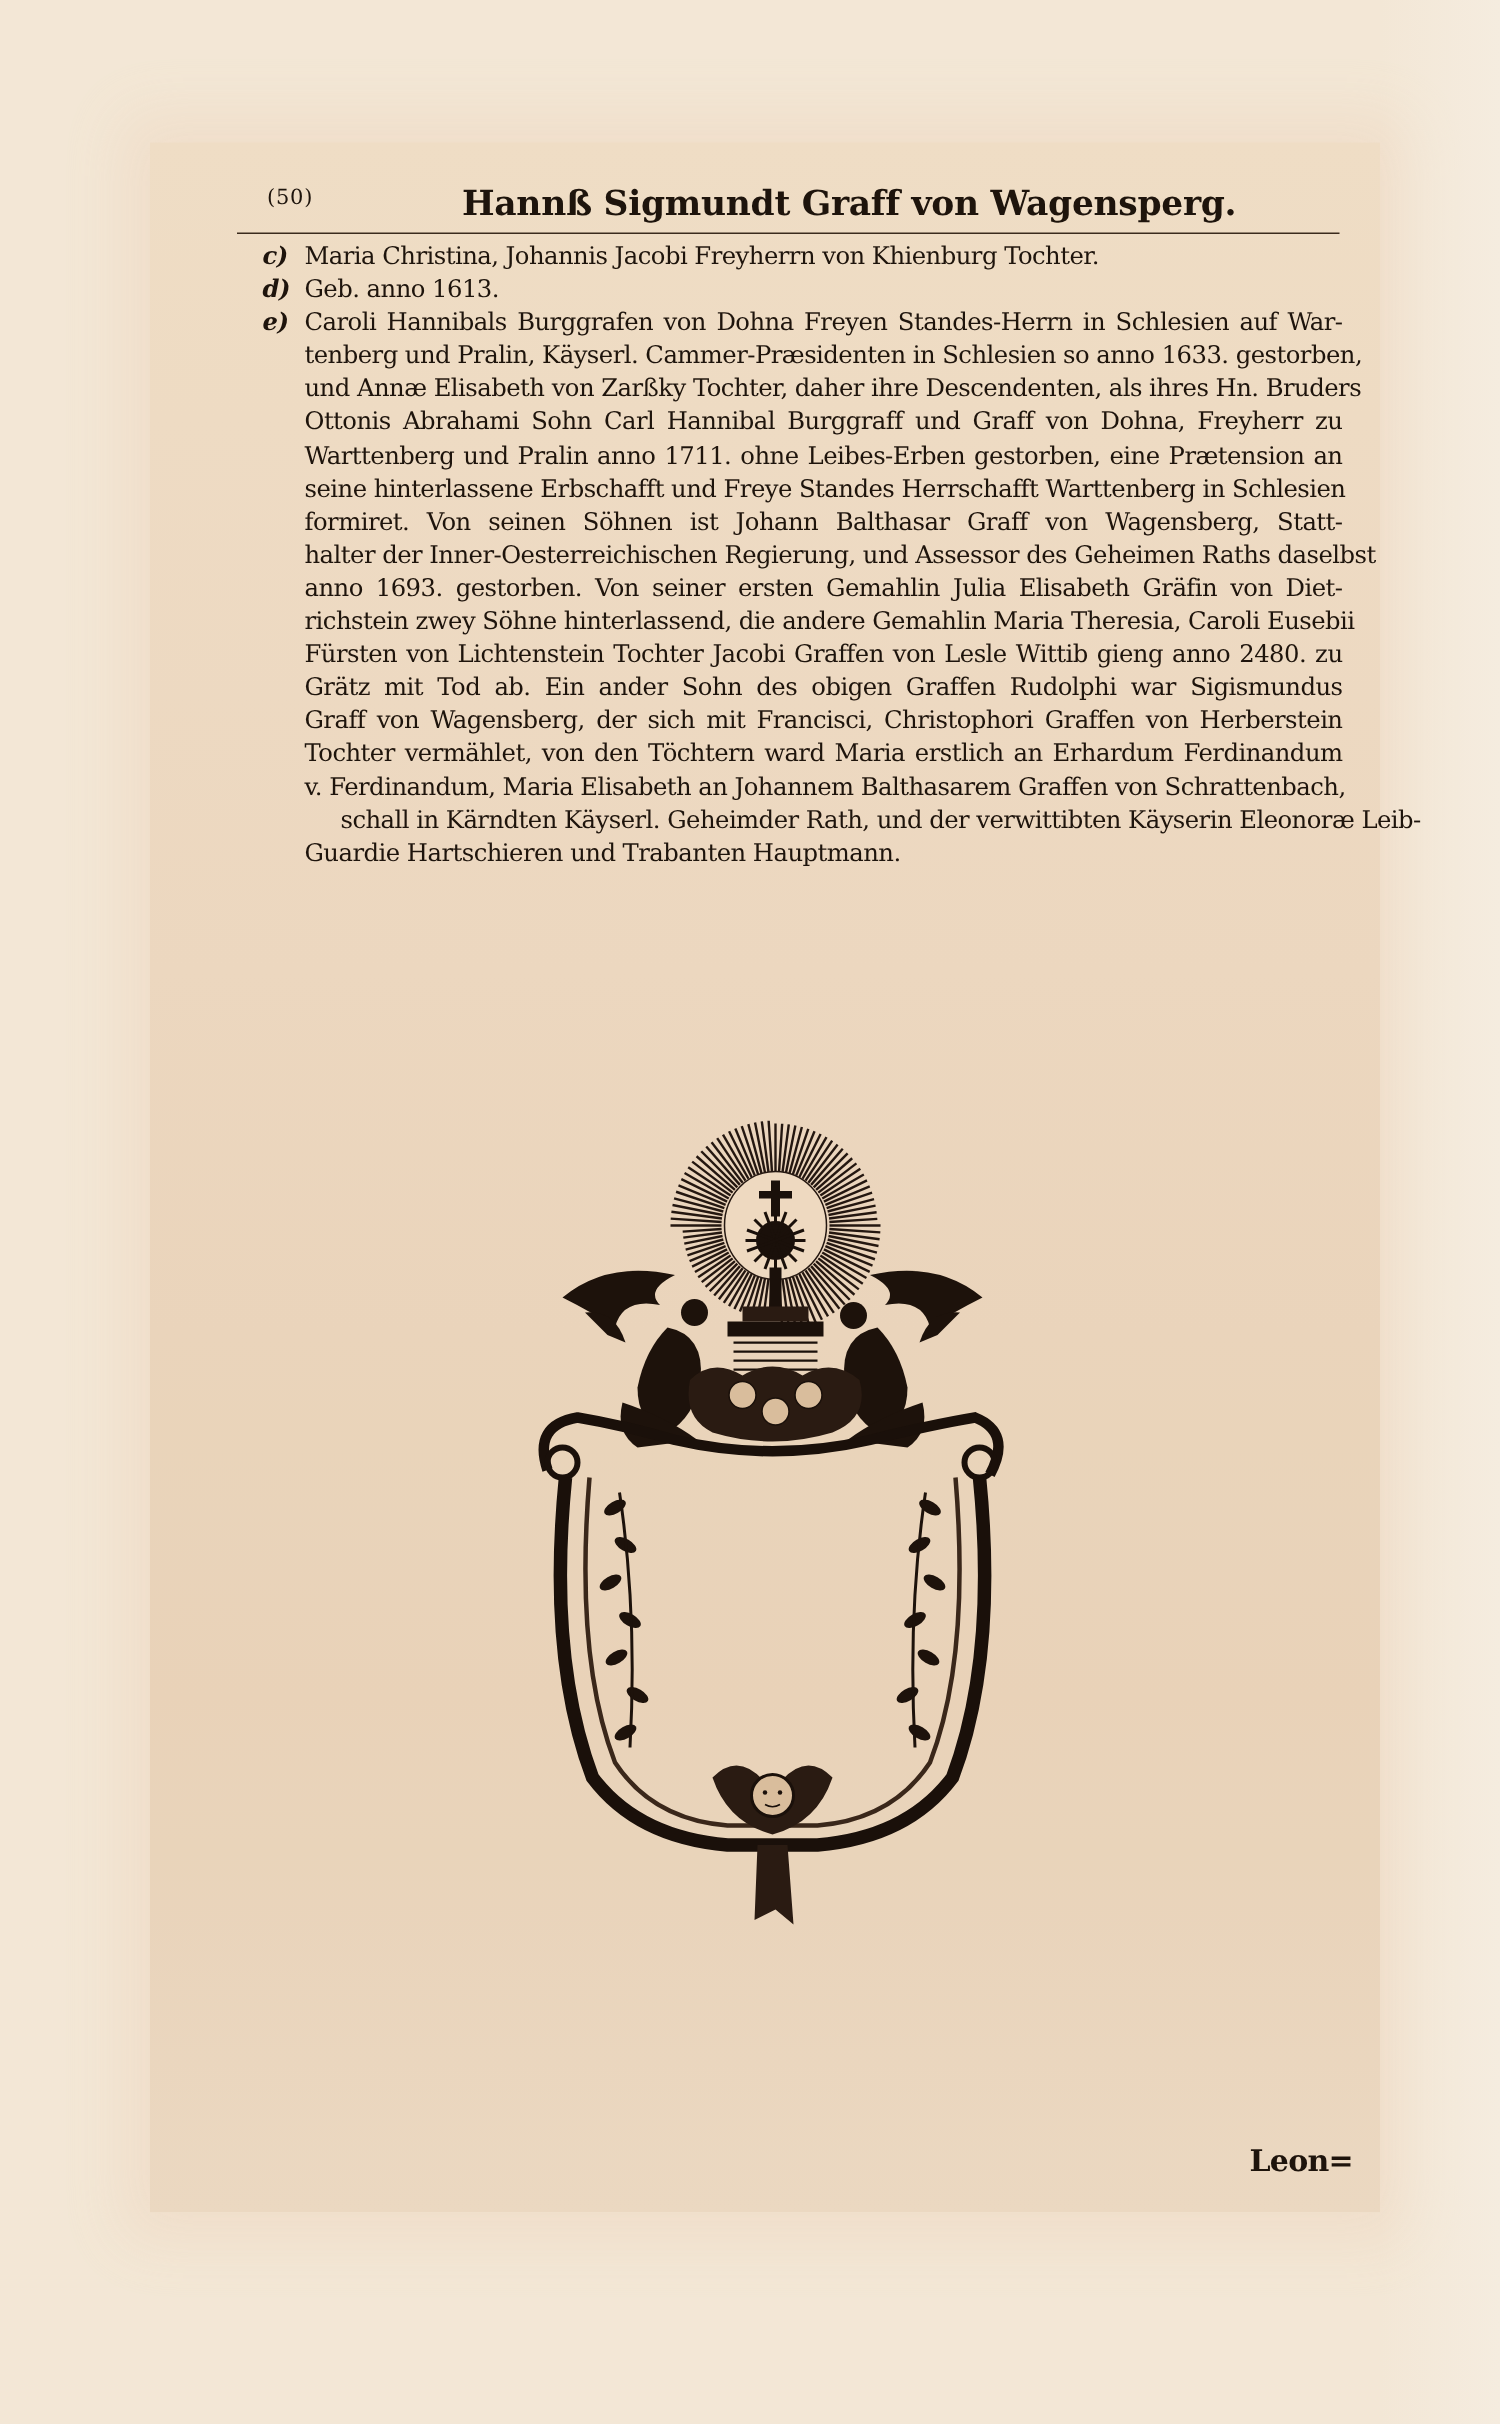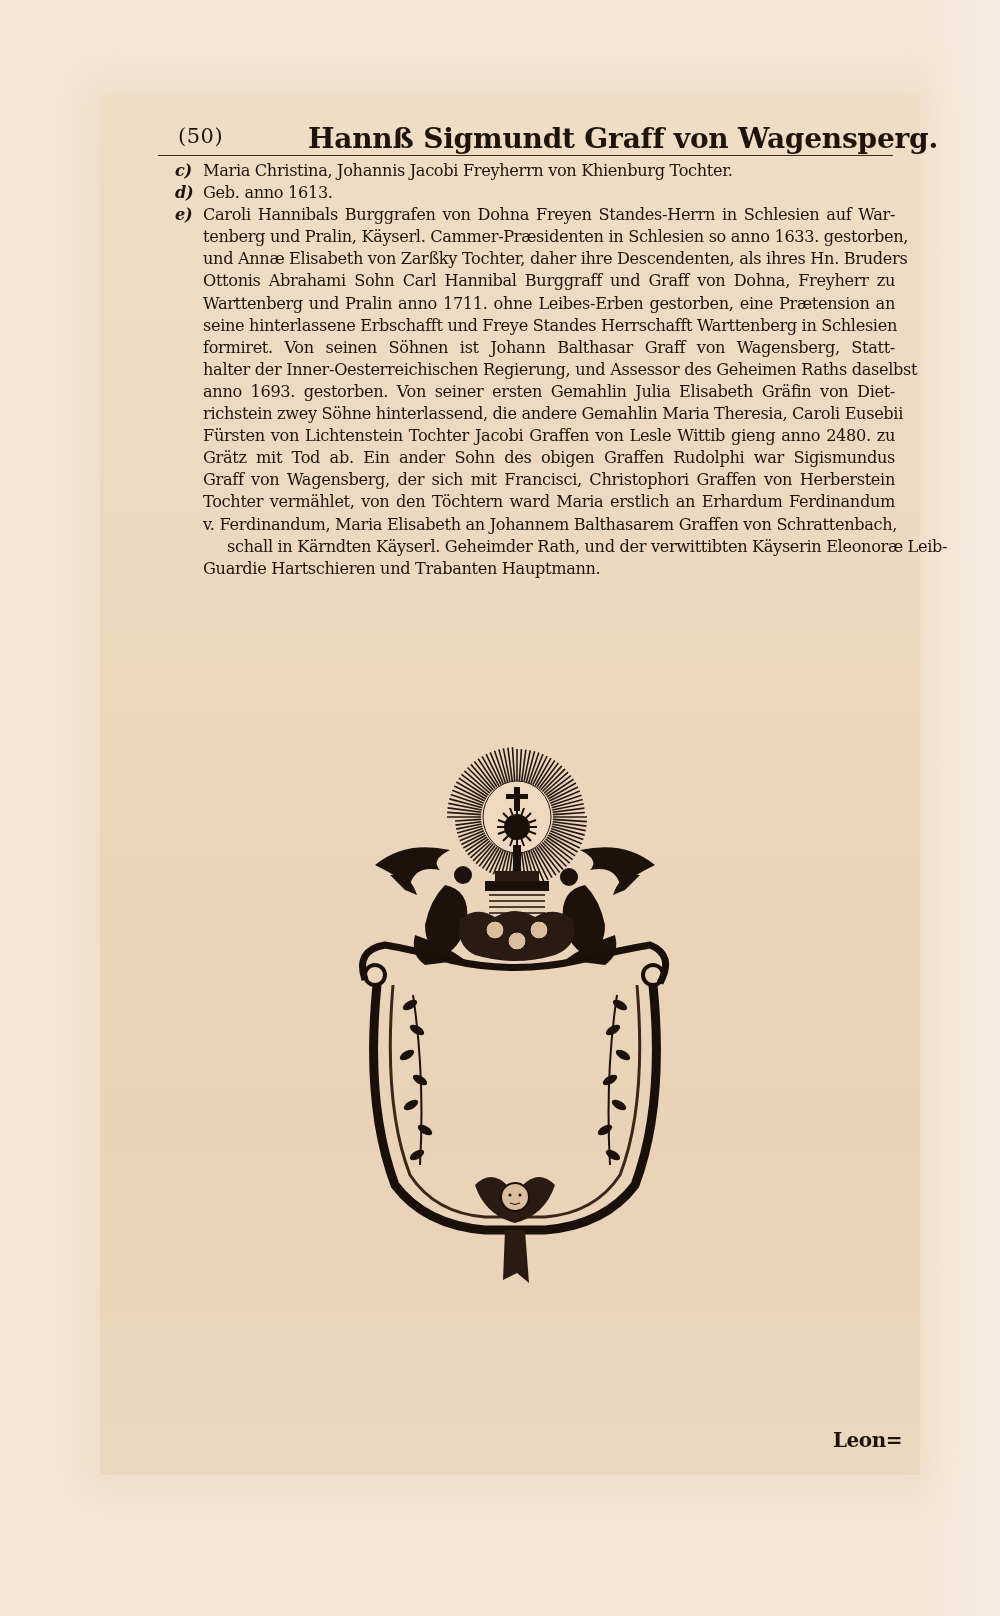--- a/index.html
+++ b/index.html
@@ -16,24 +16,24 @@
     opacity: 0.9;
   }
   .paper-fade-right {
     position: absolute; left: 920px; top: 0; width: 80px; height: 1616px;
     background: linear-gradient(90deg, rgba(243,231,214,0) 0%, #f5ecdf 100%);
   }
   .running-head {
     position: absolute; left: 178px; top: 122px; width: 712px; height: 32px;
   }
   .page-number {
-    position: absolute; left: 0; top: 2px; font-size: 21px; letter-spacing: 0.5px; text-align: center;
+    position: absolute; left: 0; top: 2px; font-size: 14px; letter-spacing: 0.5px; text-align: center;
   }
   .head-title {
-    position: absolute; left: 130px; top: 0; font-size: 28px; font-weight: bold;
+    position: absolute; left: 130px; top: 0; font-size: 23px; font-weight: bold;
     letter-spacing: -0.2px; white-space: nowrap;
   }
   .head-rule {
     position: absolute; left: 158px; top: 155px; width: 735px; height: 0;
     border-top: 1.5px solid #3a2a1c;
   }
   .body-text {
     position: absolute; left: 175px; top: 160px; width: 720px;
     font-size: 16.2px; line-height: 22.1px; letter-spacing: -0.35px;
   }

